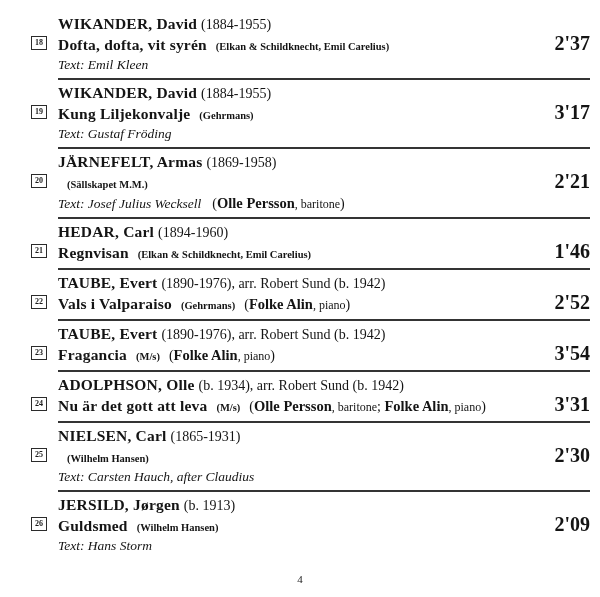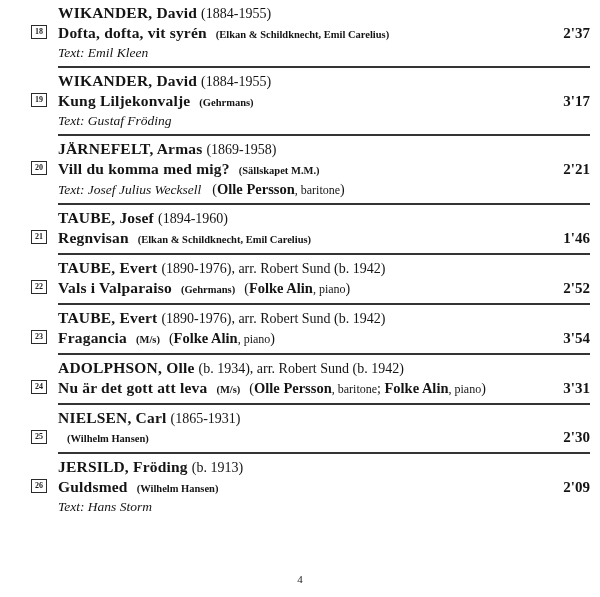--- a/index.html
+++ b/index.html
@@ -10,21 +10,21 @@
   body {
     width: 600px;
     height: 597px;
     position: relative;
     font-family: "Liberation Serif", serif;
     color: #141414;
     overflow: hidden;
   }
   .booklet {
     position: absolute;
-    top: 0;
+    top: 11px;
     left: 58px;
     right: 10px;
   }
   .entry {
     position: relative;
     padding: 3px 0 4px 0;
   }
   .entry.ruled {
     border-top: 2px solid #343434;
   }
@@ -78,21 +78,21 @@
   }
   .performers b {
     font-size: 14.5px;
   }
   .performers .role {
     font-size: 12px;
   }
   .duration {
     margin-left: auto;
     font-weight: bold;
-    font-size: 15px;
+    font-size: 20px;
   }
   .text-line {
     font-style: italic;
     font-size: 13.5px;
     line-height: 18px;
     white-space: nowrap;
   }
   .text-line .performers {
     margin-left: 11px;
   }
@@ -139,32 +139,31 @@
     <div class="text-line">Text: Gustaf Fröding</div>
   </section>
 
   <section class="entry ruled">
     <div class="composer-line">
       <span class="composer">JÄRNEFELT, Armas</span>
       <span class="composer-rest">(1869-1958)</span>
     </div>
     <div class="title-line">
       <span class="track-box">20</span>
-      <span class="title">Vill du komma med mig?</span>
       <span class="publisher">(Sällskapet M.M.)</span>
       <span class="duration">2'21</span>
     </div>
     <div class="text-line">
       <span>Text: Josef Julius Wecksell</span><span class="performers">(<b>Olle Persson</b><span class="role">, baritone</span>)</span>
     </div>
   </section>
 
   <section class="entry ruled">
     <div class="composer-line">
-      <span class="composer">TAUBE, Josef</span>
+      <span class="composer">HEDAR, Carl</span>
       <span class="composer-rest">(1894-1960)</span>
     </div>
     <div class="title-line">
       <span class="track-box">21</span>
       <span class="title">Regnvisan</span>
       <span class="publisher">(Elkan &amp; Schildknecht, Emil Carelius)</span>
       <span class="duration">1'46</span>
     </div>
   </section>
 
@@ -213,25 +212,26 @@
   <section class="entry ruled">
     <div class="composer-line">
       <span class="composer">NIELSEN, Carl</span>
       <span class="composer-rest">(1865-1931)</span>
     </div>
     <div class="title-line">
       <span class="track-box">25</span>
       <span class="publisher">(Wilhelm Hansen)</span>
       <span class="duration">2'30</span>
     </div>
-  </section>
-
-  <section class="entry ruled">
-    <div class="composer-line">
-      <span class="composer">JERSILD, Fröding</span>
+    <div class="text-line">Text: Carsten Hauch, after Claudius</div>
+  </section>
+
+  <section class="entry ruled">
+    <div class="composer-line">
+      <span class="composer">JERSILD, Jørgen</span>
       <span class="composer-rest">(b. 1913)</span>
     </div>
     <div class="title-line">
       <span class="track-box">26</span>
       <span class="title">Guldsmed</span>
       <span class="publisher">(Wilhelm Hansen)</span>
       <span class="duration">2'09</span>
     </div>
     <div class="text-line">Text: Hans Storm</div>
   </section>

